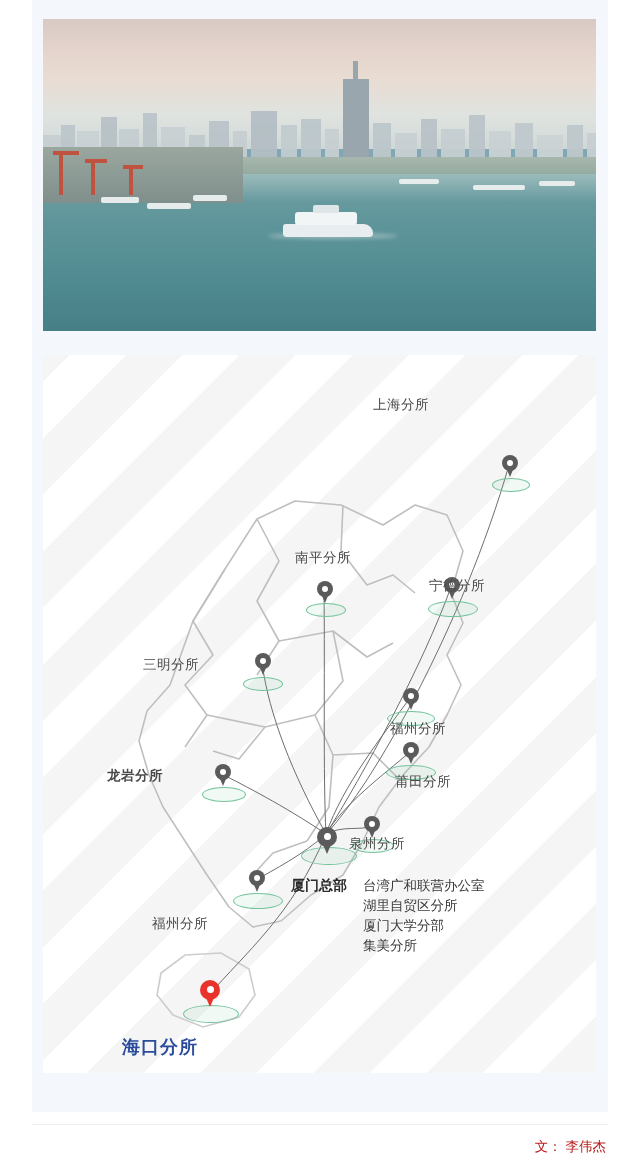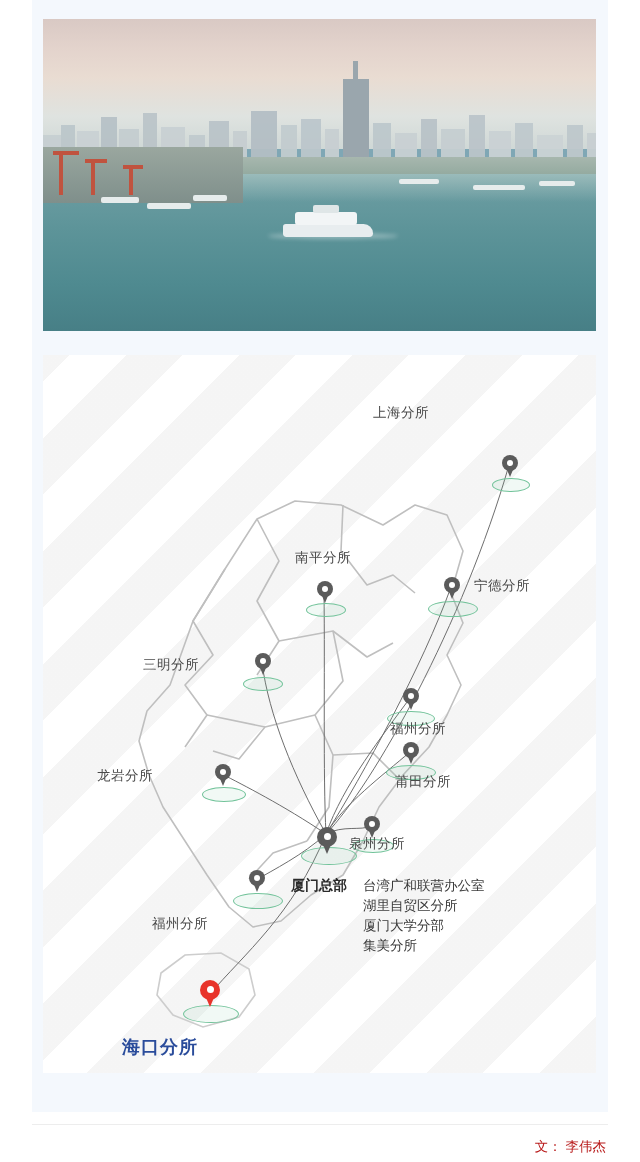--- a/index.html
+++ b/index.html
@@ -401,28 +401,28 @@
         <div class="head"></div>
         <div class="tip"></div>
         <div class="dot"></div>
       </div>
     <div class="pin big red" style="left:157px;top:625px;">
         <div class="head"></div>
         <div class="tip"></div>
         <div class="dot"></div>
       </div>
 
-    <div class="label" style="left:330px;top:41px;margin-top:8px;">上海分所</div>
+    <div class="label" style="left:330px;top:41px;">上海分所</div>
 
     <div class="label" style="left:208px;top:194px;margin-left:44px;">南平分所</div>
-    <div class="label" style="left:386px;top:222px;margin-left:45px;">宁德分所</div>
+    <div class="label" style="left:386px;top:222px;">宁德分所</div>
     <div class="label" style="left:100px;top:301px;">三明分所</div>
     <div class="label" style="left:347px;top:365px;">福州分所</div>
     <div class="label" style="left:352px;top:418px;">莆田分所</div>
-    <div class="label" style="left:54px;top:412px;">龙岩分所</div>
+    <div class="label" style="left:64px;top:412px;font-weight:bold;">龙岩分所</div>
     <div class="label" style="left:306px;top:480px;">泉州分所</div>
     <div class="hq-label" style="left:248px;top:522px;">厦门总部</div>
     <div class="label" style="left:109px;top:560px;">福州分所</div>
     <div class="haikou-label" style="left:79px;top:671px;margin-top:9px;">海口分所</div>
 
     <div class="branch-list" style="left:320px;top:521px;">
       <div>台湾广和联营办公室</div>
       <div>湖里自贸区分所</div>
       <div>厦门大学分部</div>
       <div>集美分所</div>

